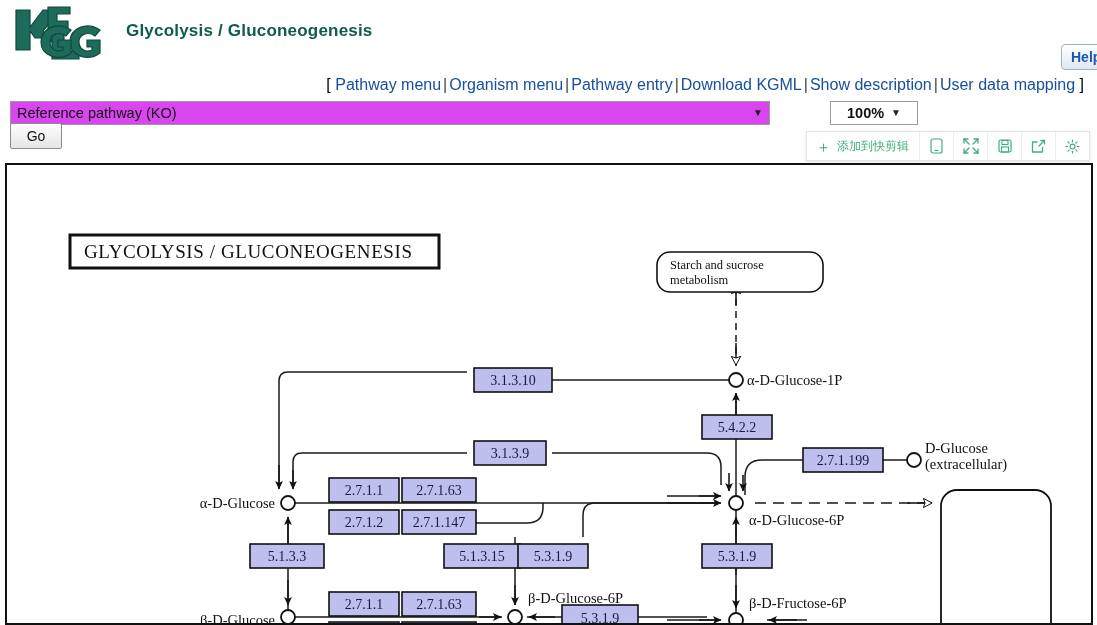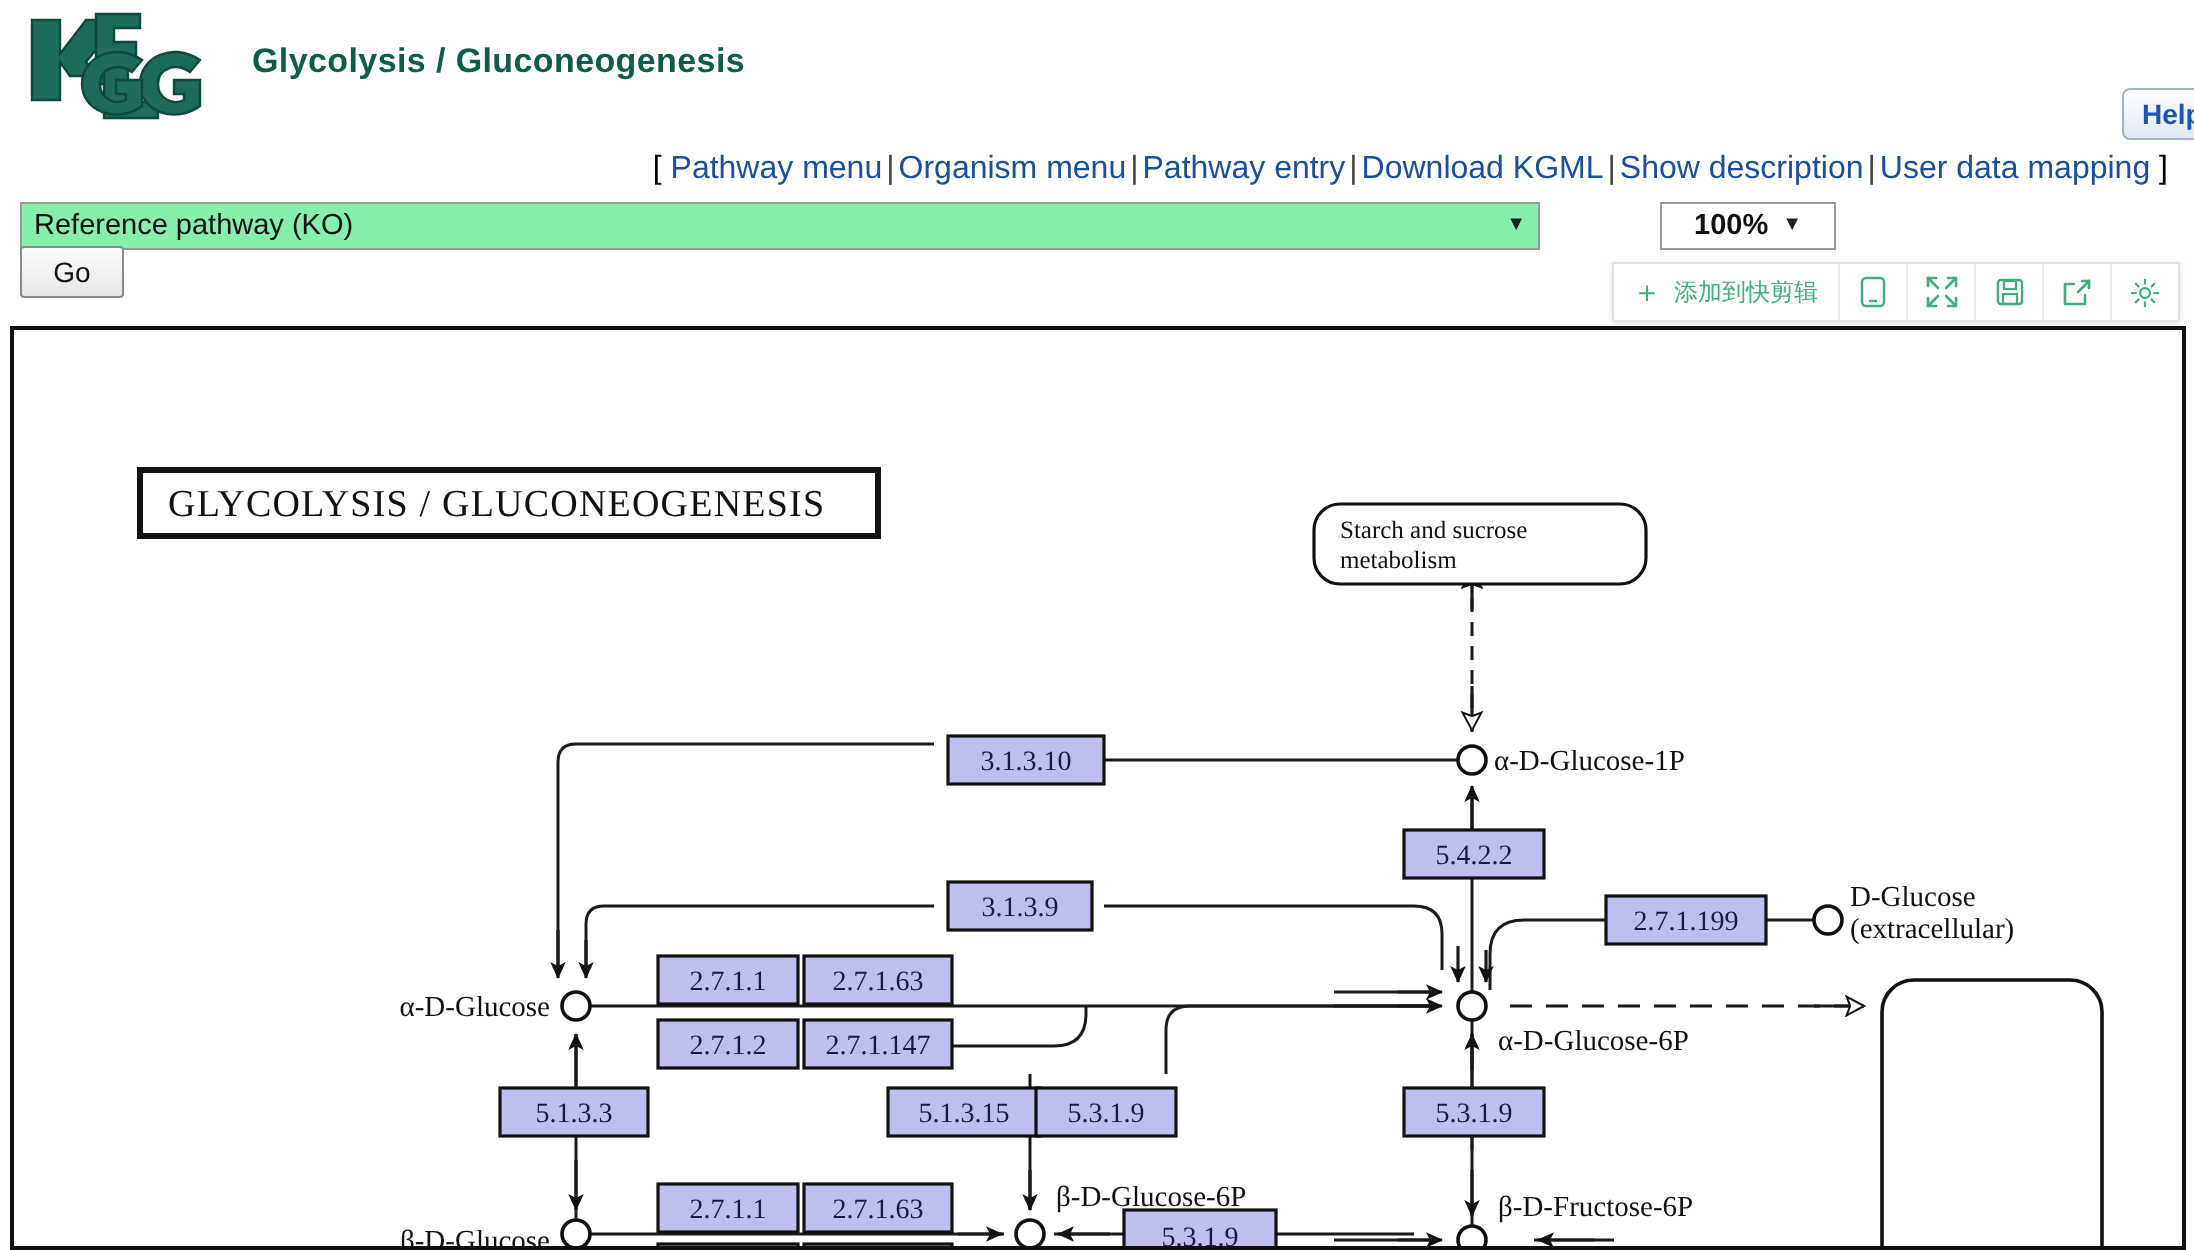--- a/index.html
+++ b/index.html
@@ -32,21 +32,21 @@
     position:absolute;left:4px;top:76px;width:1080px;height:22px;
     font-size:16px;color:#000;white-space:nowrap;text-align:right;
   }
   .navbar .brk{color:#000;}
   .navbar a{color:#1a4fa0;text-decoration:none;}
   .navbar .sep{color:#444;padding:0 2px;}
 
   
   .sel-pathway{
     position:absolute;left:10px;top:101px;width:760px;height:24px;
-    border:1px solid #9a9a9a;background:#86efac;box-sizing:border-box;
+    border:1px solid #9a9a9a;background:#d946ef;box-sizing:border-box;
     font-size:14.5px;color:#111;display:flex;align-items:center;
     padding:0 6px;
   }
   .sel-pathway .val{flex:1;overflow:hidden;white-space:nowrap;}
   .caret{font-size:10px;color:#222;line-height:1;}
   .sel-zoom{
     position:absolute;left:830px;top:101px;width:88px;height:24px;
     border:1px solid #9a9a9a;background:#fff;box-sizing:border-box;
     font-size:14.5px;color:#111;display:flex;align-items:center;
     justify-content:center;gap:7px;font-weight:bold;

